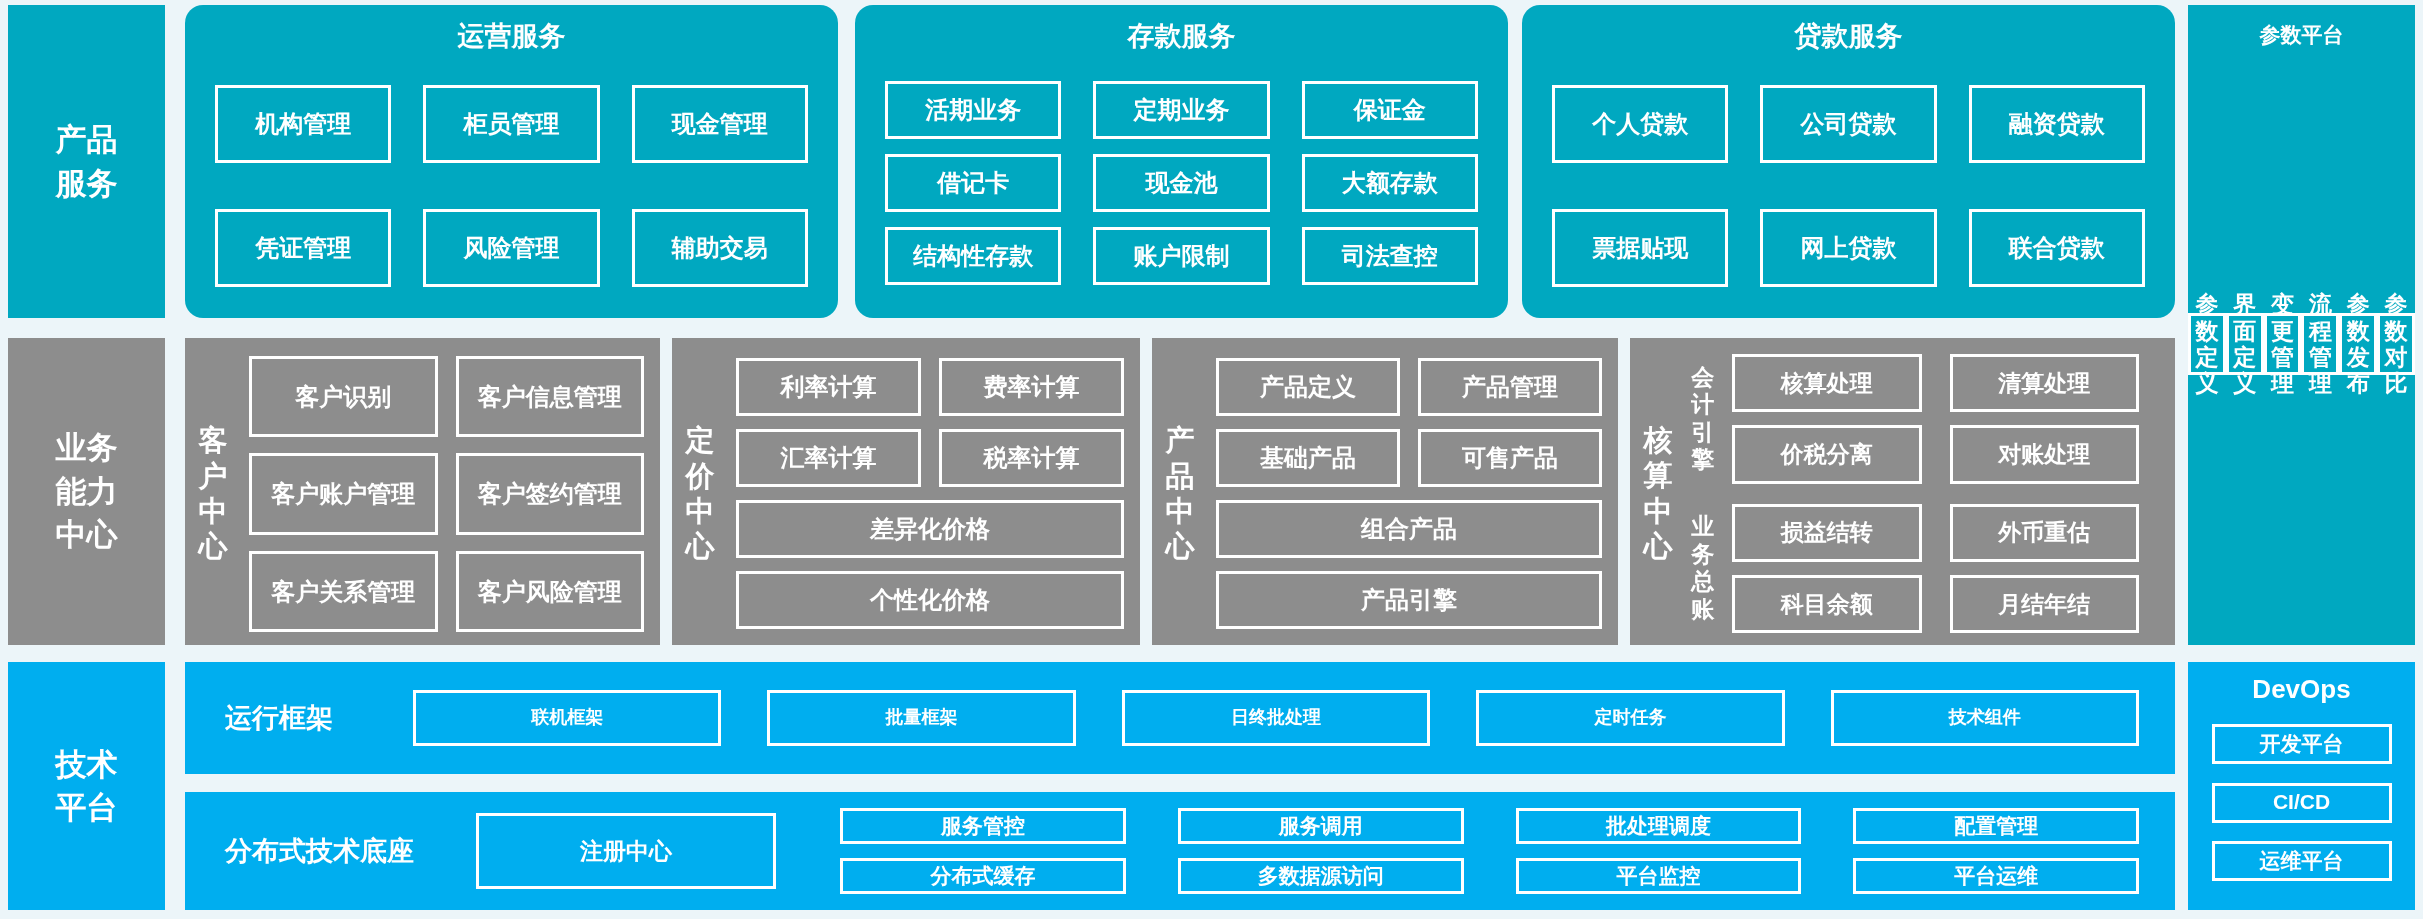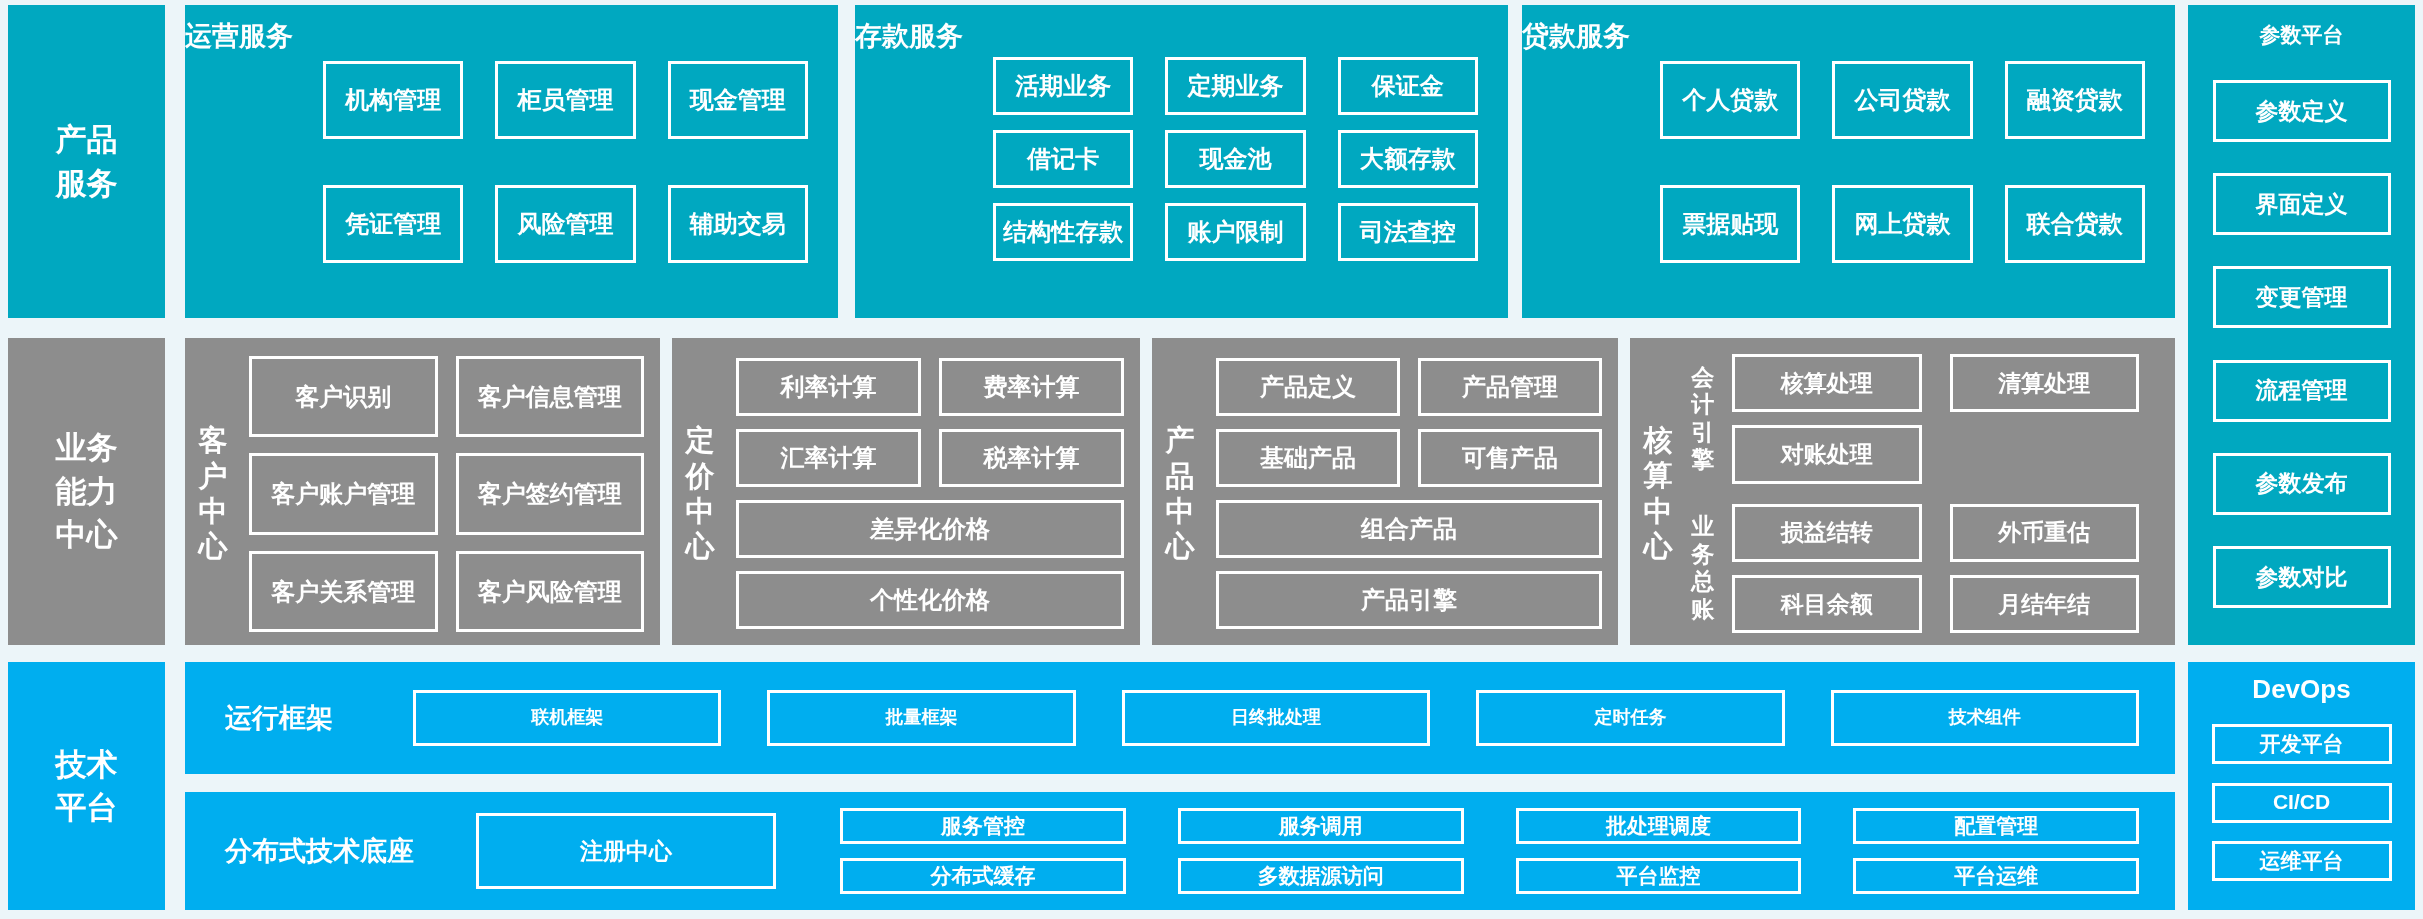--- a/index.html
+++ b/index.html
@@ -33,32 +33,32 @@
   #col-devops{left:2188px;top:662px;width:227px;height:248px;}
 
   
   .node{
     box-sizing:border-box;border:3px solid #fff;color:#fff;
     display:flex;align-items:center;justify-content:center;
     font-weight:bold;font-size:24px;text-align:center;line-height:1.15;
   }
 
   
-  .svc{display:flex;flex-direction:row;}
+  .svc{display:flex;flex-direction:column;border-radius:18px;}
   .svc-title{text-align:center;font-size:27px;font-weight:bold;padding-top:13px;}
   .svc-grid{flex:1;display:grid;grid-template-columns:repeat(3,1fr);align-content:center;}
   .svc-grid.two{padding:8px 30px 16px;gap:38px 32px;}
   .svc-grid.three{padding:4px 30px 10px;gap:15px 32px;}
   .svc-grid.two .node{height:78px;margin-top:8px;}
   .svc-grid.three .node{height:58px;}
 
   
   #col-param{display:flex;flex-direction:column;}
   .col-title{text-align:center;font-size:21px;font-weight:bold;padding-top:16px;}
-  .param-list{flex:1;display:flex;flex-direction:column;justify-content:space-evenly;align-items:center;padding-bottom:6px;}
+  .param-list{flex:1;display:flex;flex-direction:row;justify-content:space-evenly;align-items:center;padding-bottom:6px;}
   .param-list .node{width:178px;height:62px;font-size:23px;}
 
   
   .center{display:flex;padding:18px 16px 13px 12px;gap:8px;}
   .vlabel{display:flex;align-items:center;justify-content:flex-start;flex:0 0 44px;}
   .vlabel span{display:block;width:1.1em;font-size:29px;font-weight:bold;line-height:1.22;word-break:break-all;text-align:center;}
   .vlabel.sub{flex:0 0 34px;}
   .vlabel.sub span{font-size:23px;line-height:1.2;}
   .grid2{flex:1;display:grid;grid-template-columns:1fr 1fr;gap:16px 18px;}
   .stack{flex:1;display:flex;flex-direction:column;gap:13px;padding-top:2px;}
@@ -212,20 +212,21 @@
     </div>
     <div class="acc-sections">
       <div class="acc-section">
         <div class="vlabel sub">
           <span>会计引擎</span>
         </div>
         <div class="grid2">
 
         <div class="node">核算处理</div>
             <div class="node">清算处理</div>
+            <div class="node">价税分离</div>
             <div class="node">对账处理</div>
           </div>
       </div>
       <div class="acc-section">
         <div class="vlabel sub">
           <span>业务总账</span>
         </div>
         <div class="grid2">
 
         <div class="node">损益结转</div>

